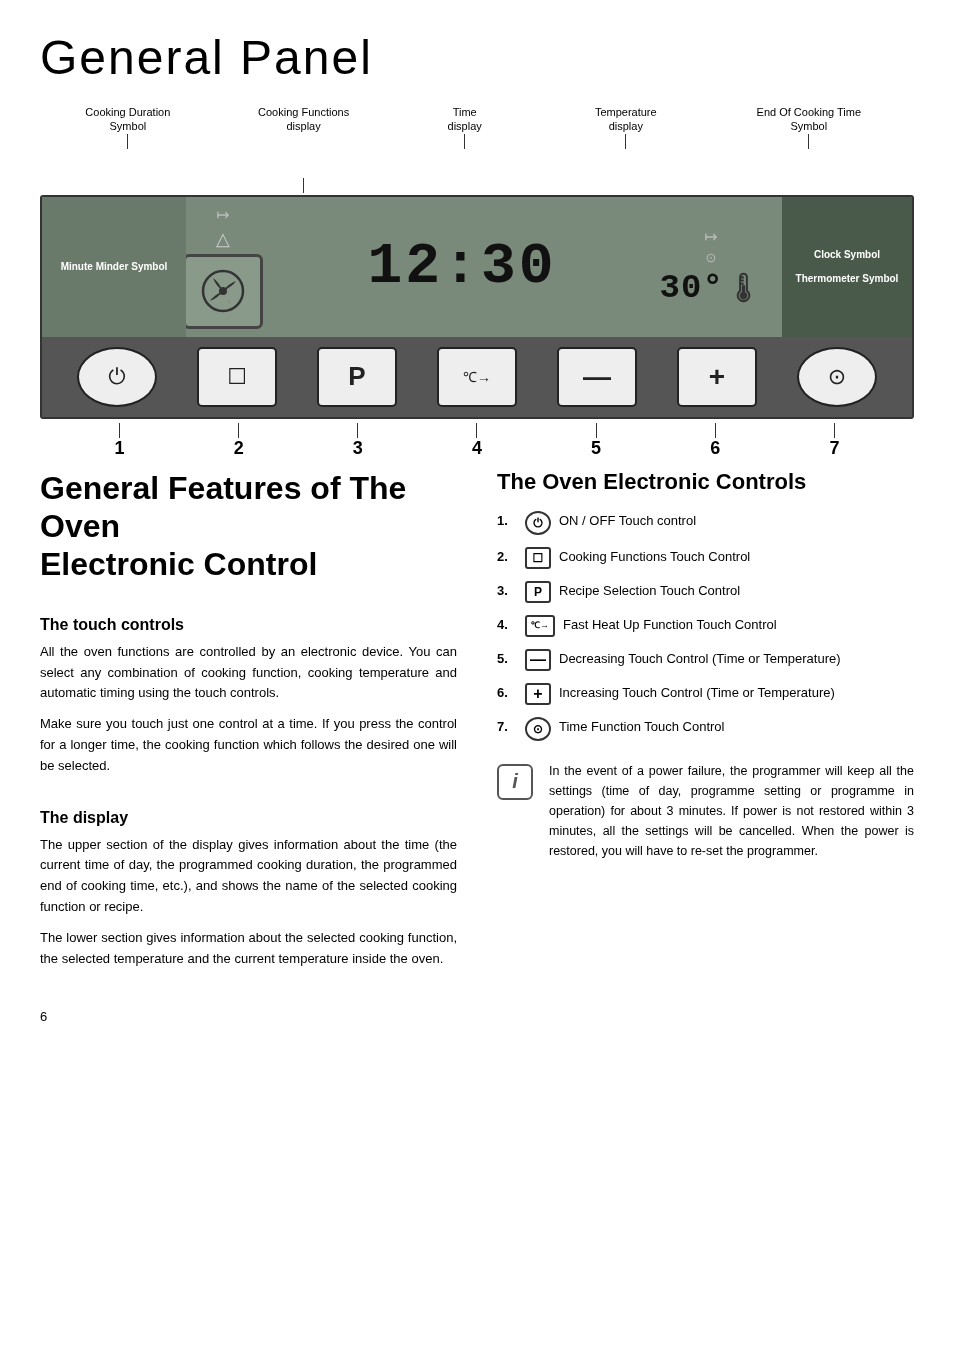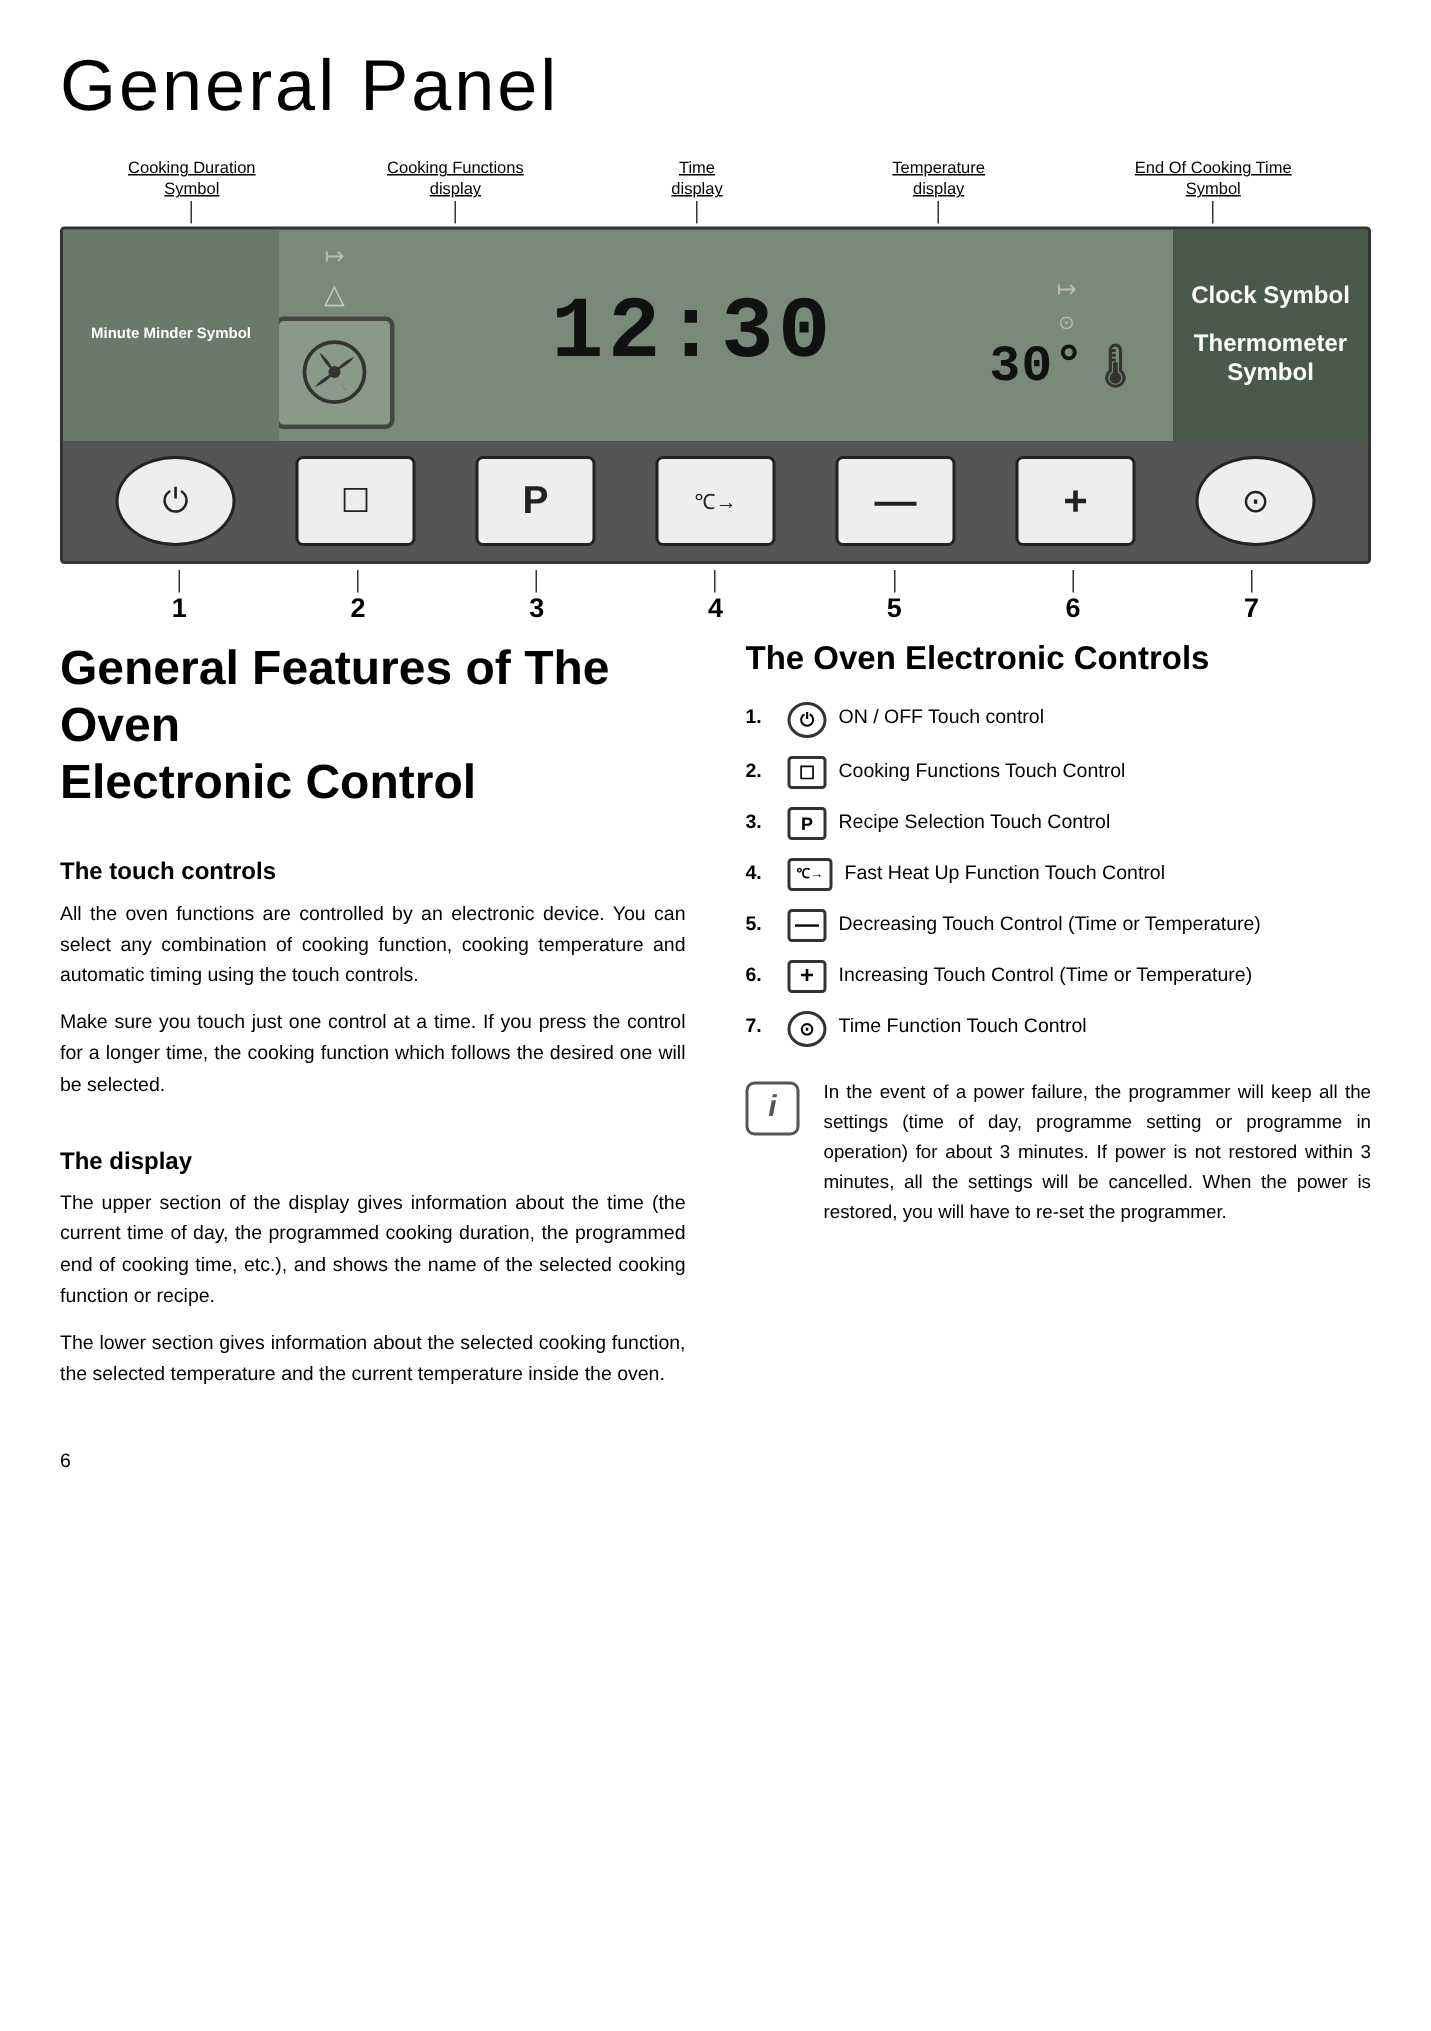--- a/index.html
+++ b/index.html
@@ -249,21 +249,21 @@
       background: #4a5a4a;
       display: flex;
       flex-direction: column;
       justify-content: center;
       padding: 10px;
       gap: 12px;
     }
 
     .annot-label {
       color: #fff;
-      font-size: 16px;
+      font-size: 10px;
       font-weight: bold;
       text-align: center;
       line-height: 1.2;
     }
 
     
     .lower-buttons {
       background: #555;
       display: flex;
       align-items: center;
@@ -295,21 +295,20 @@
       font-weight: bold;
       width: 80px;
       text-align: center;
     }
 
     .label-col {
       display: flex;
       flex-direction: column;
       align-items: center;
       flex: 1;
-      text-decoration: underline;
     }
 
     .label-text {
       text-align: center;
       font-size: 11px;
       line-height: 1.3;
     }
 
     .label-line {
       width: 1px;
@@ -338,21 +337,21 @@
 <div class="diagram-wrapper">
 
   <div style="display:flex; justify-content:space-between; padding:0 10px 0 0; margin-bottom:2px;">
     <div class="label-col" style="flex:1.2;">
       <div class="label-text">
         <span>Cooking  Duration</span><br>
         <span>Symbol</span>
       </div>
       <div class="label-line"></div>
     </div>
-    <div class="label-col" style="flex:1.2;">
+    <div class="label-col" style="flex:1.2;gap:44px;">
       <div class="label-text">
         <span>Cooking Functions</span><br>
         <span>display</span>
       </div>
       <div class="label-line"></div>
     </div>
     <div class="label-col" style="flex:1;">
       <div class="label-text">
         <span>Time</span><br>
         <span>display</span>

